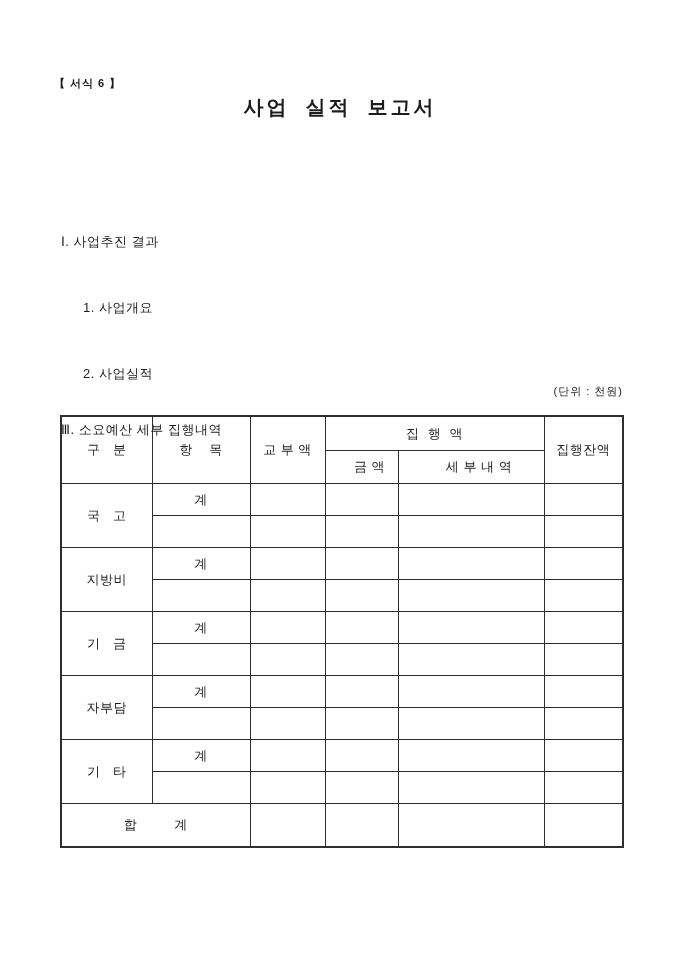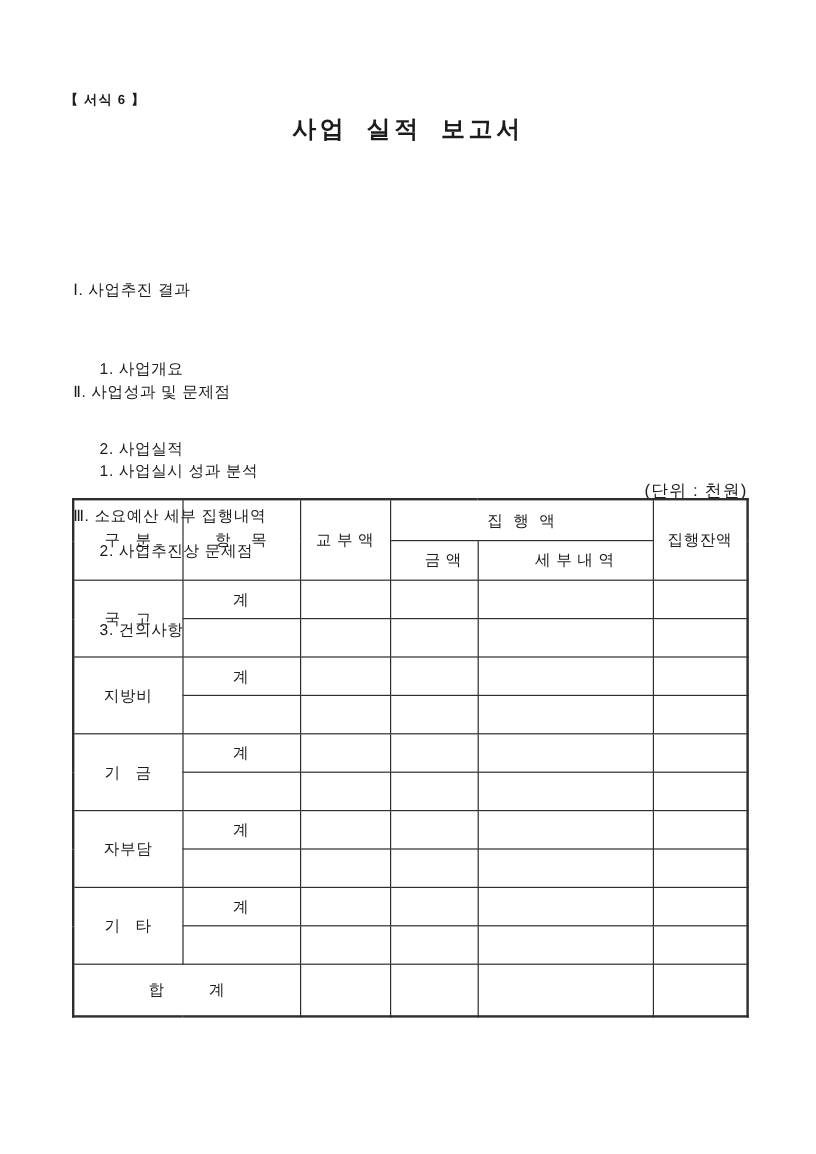--- a/index.html
+++ b/index.html
@@ -48,22 +48,22 @@
     white-space: pre;
   }
   .outline .heading { font-weight: normal; }
   .outline .item { padding-left: 22px; }
   .sec1 { top: 187px; }
   .sec2 { top: 272px; }
   .sec3 { top: 375px; }
   .unit-note {
     position: absolute;
     right: 57px;
-    top: 400px;
-    font-size: 14px;
+    top: 384px;
+    font-size: 11px;
     letter-spacing: 1px;
     white-space: pre;
   }
   table.budget-table {
     position: absolute;
     left: 60px;
     top: 415px;
     width: 562px;
     border-collapse: collapse;
     table-layout: fixed;
@@ -92,26 +92,20 @@
   <div class="form-label">【 서식 6 】</div>
 
   <h1 class="title">사업 실적 보고서</h1>
 
   <div class="outline sec1">
     <div class="heading">Ⅰ. 사업추진 결과</div>
     <div class="item">1. 사업개요</div>
     <div class="item">2. 사업실적</div>
   </div>
 
-  <div class="outline sec2">
-    <div class="heading">Ⅱ. 사업성과 및 문제점</div>
-    <div class="item">1. 사업실시 성과 분석</div>
-    <div class="item">2. 사업추진상 문제점</div>
-    <div class="item">3. 건의사항</div>
-  </div>
 
   <div class="outline sec3">
     <div class="heading">Ⅲ. 소요예산 세부 집행내역</div>
   </div>
 
   <div class="unit-note">(단위 : 천원)</div>
 
   <table class="budget-table">
     <colgroup>
       <col style="width:91px">

